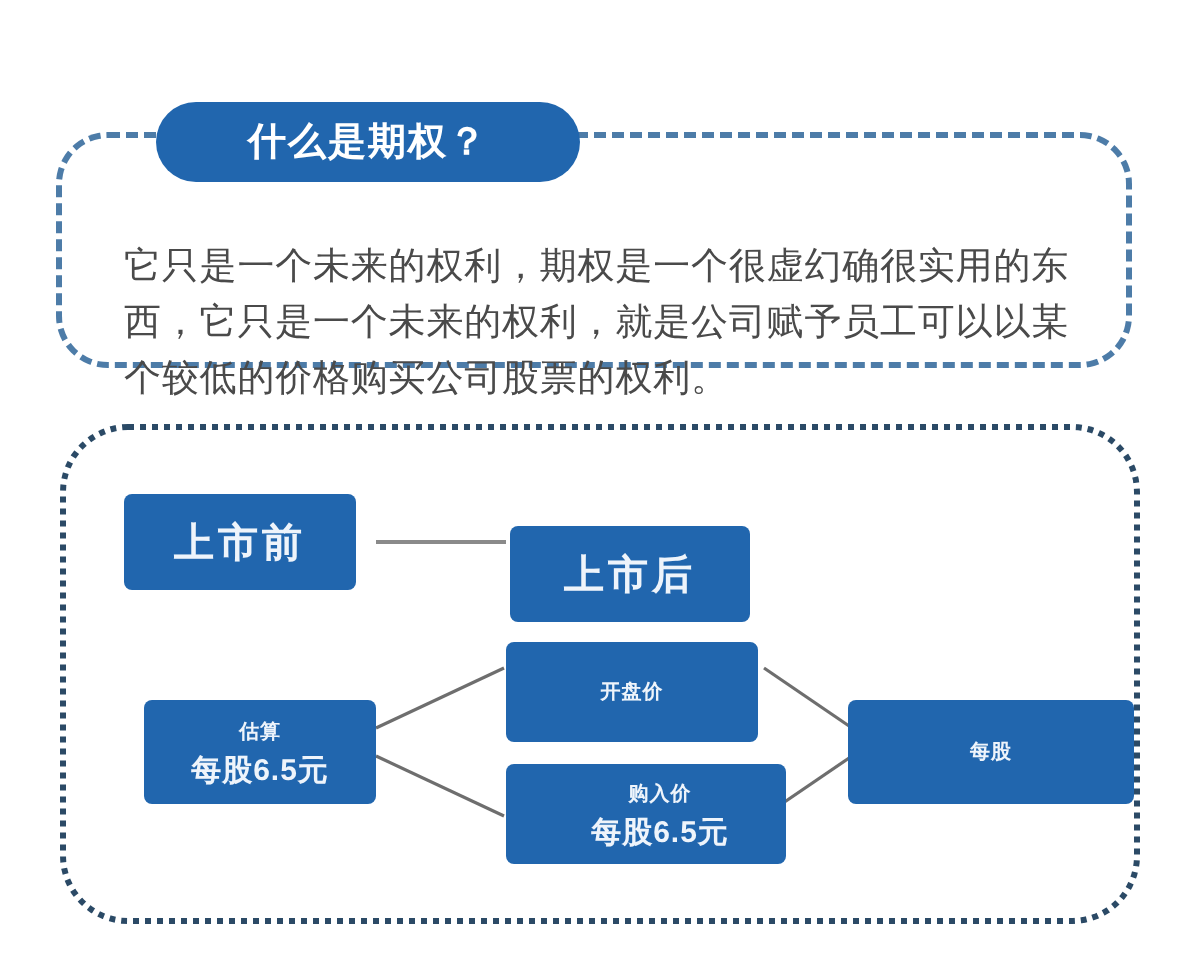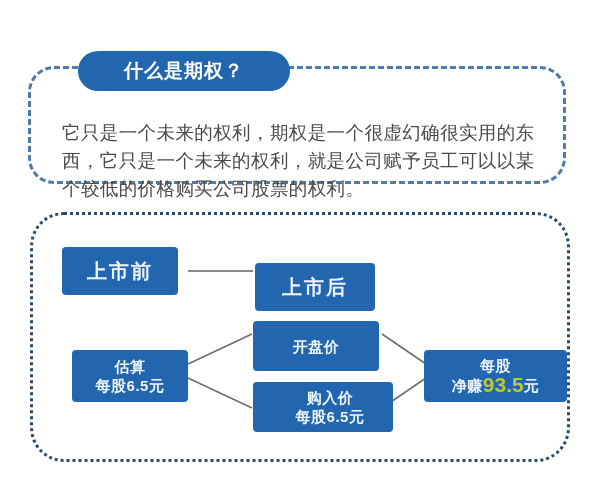--- a/index.html
+++ b/index.html
@@ -93,21 +93,21 @@
   }
   .node .line1 { display: block; }
   .node .line2 { display: block; }
 
   .node-single {
     font-size: 20px;
     font-weight: bold;
     letter-spacing: 2px;
   }
   .node-double .line1 {
-    font-size: 15px;
+    font-size: 10px;
     font-weight: bold;
     line-height: 19px;
     letter-spacing: 0.5px;
     text-align: center;
   }
   .node-double .line2 {
     font-size: 15px;
     font-weight: bold;
     line-height: 20px;
     letter-spacing: 0.5px;
@@ -172,16 +172,13 @@
   <span class="line1">开盘价</span>
 </div>
 
 <div class="node node-double" id="node-buy-price">
   <span class="line1">购入价</span>
   <span class="line2">每股6.5元</span>
 </div>
 
 <div class="node node-double" id="node-profit">
   <span class="line1">每股</span>
-  <span class="line2">
-    <span>净赚</span><span class="profit-value">93.5</span><span>元</span>
-  </span>
 </div>
 
 </body></html>

